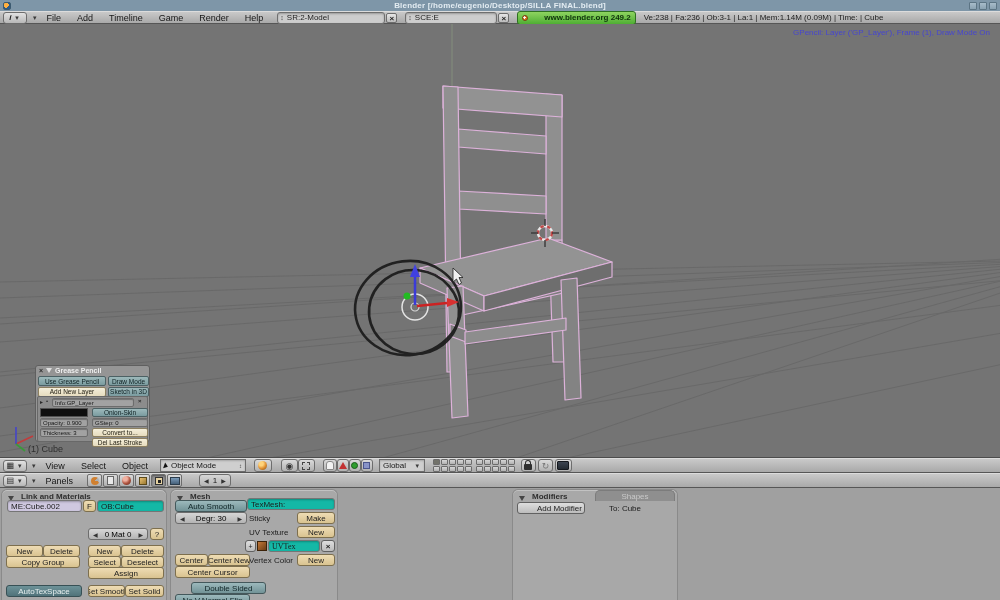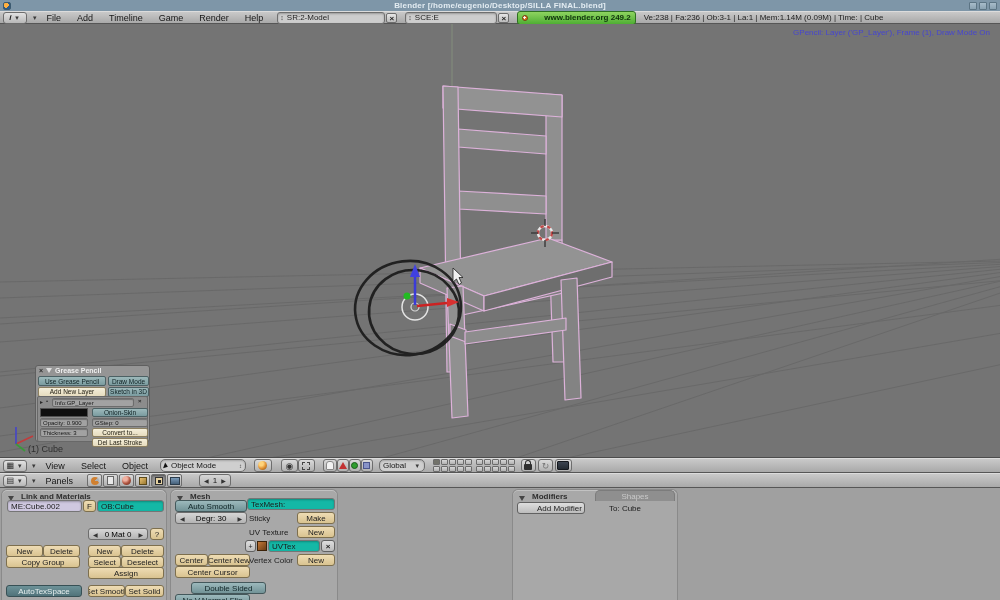--- a/index.html
+++ b/index.html
@@ -65,21 +65,21 @@
     border:1px solid #686868;border-radius:2px;box-sizing:border-box;}
   .gfield{position:absolute;height:9px;background:#a2a2a2;border:1px solid #6c6c6c;
     border-radius:2px;box-shadow:inset 0 1px 1px rgba(0,0,0,.3);font-size:6px;
     display:flex;align-items:center;padding:0 2px;box-sizing:border-box;white-space:nowrap;
     overflow:hidden;color:#161616;}
   .gswatch{position:absolute;background:#0e0e0e;border:1px solid #515151;box-sizing:border-box;}
   .gmini{position:absolute;font-size:6px;color:#2b2b2b;}
 
   
   .modebox{display:flex;align-items:center;gap:3px;height:13px;width:86px;background:#cfcfcf;
-    border:1px solid #6d6d6d;border-radius:5px;box-shadow:inset 0 1px 2px rgba(0,0,0,.2);
+    border:1px solid #6d6d6d;border-radius:0;box-shadow:inset 0 1px 2px rgba(0,0,0,.2);
     font-size:8px;padding:0 3px;box-sizing:border-box;}
   .pointer-glyph{width:0;height:0;border-left:4px solid #111;border-top:3px solid transparent;
     border-bottom:3px solid transparent;transform:rotate(20deg);}
   .iconbtn{display:flex;align-items:center;justify-content:center;height:13px;
     background:linear-gradient(#dadada,#b2b2b2);border:1px solid #6d6d6d;border-radius:3px;
     box-sizing:border-box;}
   .sphere{width:9px;height:9px;border-radius:50%;
     background:radial-gradient(circle at 35% 30%,#ffd37a 0 25%,#e09032 55%,#7c4a12 100%);}
   .sphere.red{background:radial-gradient(circle at 35% 30%,#f0b0a0 0 25%,#b05540 55%,#5c241a 100%);}
   .dashsq{width:8px;height:8px;border:1px dashed #444;box-sizing:border-box;}
@@ -447,21 +447,21 @@
         <span>Degr: 30</span>
         <span class="steparrow">▶</span>
       </div>
       <div class="field" style="left:76px;top:8px;width:88px;">TexMesh:</div>
       <div class="lbl" style="left:78px;top:24px;">Sticky</div>
       <div class="b" style="left:126px;top:22px;width:38px;">Make</div>
       <div class="lbl" style="left:78px;top:38px;">UV Texture</div>
       <div class="b" style="left:126px;top:36px;width:38px;">New</div>
       <div class="b graybtn" style="left:74px;top:50px;width:11px;font-size:7px;">+</div>
       <div class="uvimg" style="left:86px;top:51px;"></div>
-      <div class="field" style="left:97px;top:50px;width:52px;">UVTex</div>
+      <div class="field" style="left:97px;top:50px;width:52px;font-family:Liberation Serif, serif;">UVTex</div>
       <div class="b graybtn" style="left:150px;top:50px;width:14px;font-weight:bold;">×</div>
       <div class="lbl" style="left:78px;top:66px;">Vertex Color</div>
       <div class="b" style="left:126px;top:64px;width:38px;">New</div>
       <div class="b" style="left:4px;top:64px;width:33px;">Center</div>
       <div class="b" style="left:37px;top:64px;width:42px;">Center New</div>
       <div class="b" style="left:4px;top:76px;width:75px;">Center Cursor</div>
       <div class="b teal" style="left:20px;top:92px;width:75px;">Double Sided</div>
       <div class="b teal" style="left:4px;top:104px;width:75px;">No V.Normal Flip</div>
     </div>
 

